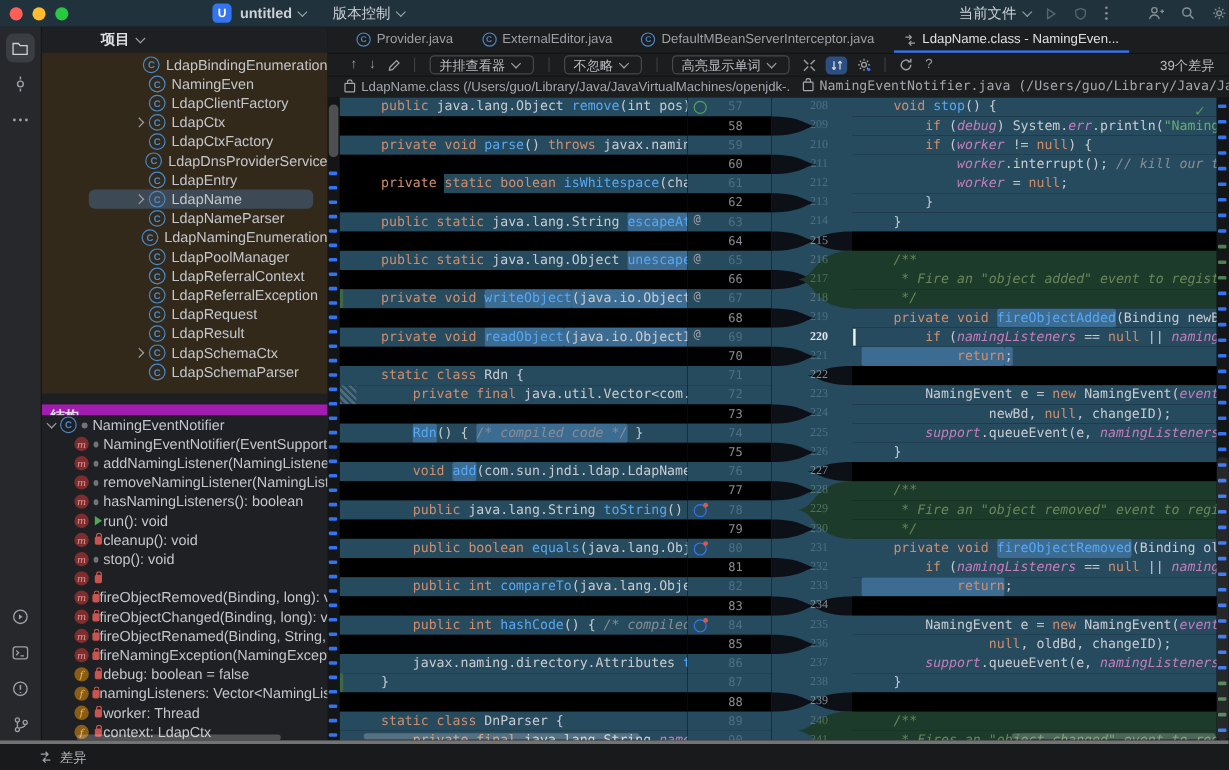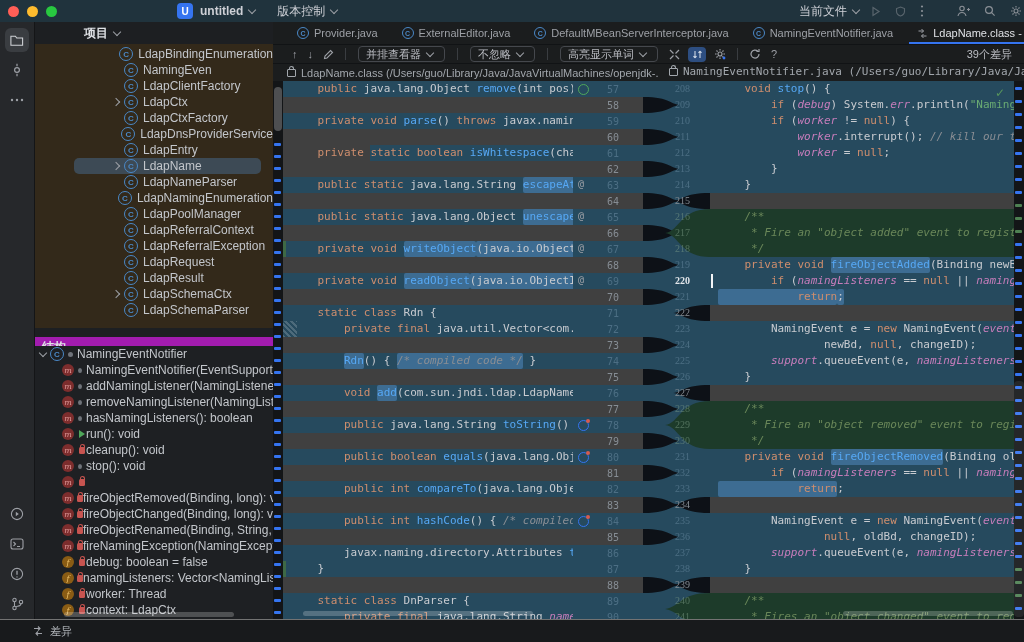--- a/index.html
+++ b/index.html
@@ -74,21 +74,21 @@
   .dbody{position:absolute;top:59px;left:0;right:0;bottom:0;display:flex;overflow:hidden}
   .stripe{width:10px;background:#131517;position:relative;flex:0 0 auto}
   .pane{width:290px;background:#0d1117;overflow:hidden;position:relative;flex:0 0 auto}
   .pane.rp{width:304px}
   .gut{width:70px;flex:0 0 auto;overflow:hidden}
   .center{width:67px;flex:0 0 auto;position:relative;overflow:hidden}
   .center svg{position:absolute;top:0;left:0}
   .r{height:16px;line-height:16px;display:flex;position:relative;overflow:hidden;
      font-family:"DejaVu Sans Mono","Liberation Mono",monospace;font-size:11px}
   .r span{white-space:pre}
-  .rb{background:#264a5e}.rd{background:#404040}.rg{background:#1d3b2a}
+  .rb{background:#264a5e}.rd{background:#000000}.rg{background:#1d3b2a}
   .r .rest{flex:1;background:#264a5e;white-space:pre}
   .kw{color:#cf8e6d}.fn{color:#56a8f5}.pl{color:#c8cbd0}.fld{color:#c77dbb;font-style:italic}
   .str{color:#6aab73}.cmt{color:#8a8e94;font-style:italic}.doc{color:#6a8759;font-style:italic}
   .m{background:rgba(90,150,210,.45);border-radius:2px}
   .pane .pad{width:8px;flex:0 0 auto}
   .hatch{position:absolute;left:0;top:0;width:14px;height:16px;
          background:repeating-linear-gradient(45deg,rgba(255,255,255,.18) 0 2px,transparent 2px 4px)}
   .caret{position:absolute;left:1px;top:1px;width:2px;height:14px;background:#f2f4f6}
   .gr{height:16px;display:flex;align-items:center;justify-content:flex-end;padding-right:24px;
       font-family:"DejaVu Sans Mono",monospace;font-size:10px;position:relative}
@@ -97,21 +97,21 @@
   .ovr-ic:after{content:"";position:absolute;right:-2px;top:-2px;width:4px;height:4px;border-radius:50%;background:#d65b4e}
   .chk-ic{position:absolute;left:5px;top:3px;width:9px;height:9px;border-radius:50%;border:1.6px solid #4fa65a}
   .cr{height:16px;line-height:16px;text-align:right;padding-right:20px;
       font-family:Liberation Serif, serif;font-size:10px;position:relative}
   .numd{color:#868d94}.numb{color:rgba(140,170,195,.38)}.numg{color:rgba(134,166,142,.5)}
   .numcur{color:#e2e6ea;font-weight:bold}
   .mark{position:absolute;left:1px;width:7px;height:3px;border-radius:1px}
   .okcheck{position:absolute;top:5px;right:9px;color:#57965c;font-size:12px;z-index:2}
   
   .statusbar{position:absolute;left:0;bottom:0;width:1024px;height:22px;background:#181a1c;
-             border-top:1px solid #737373;display:flex;align-items:center;font-size:11px;color:#b4b8bd;z-index:6}
+             border-top:3px solid #737373;display:flex;align-items:center;font-size:11px;color:#b4b8bd;z-index:6}
   svg{display:block}
 </style>
 </head>
 <body>
 
 <div class="titlebar">
   <span class="tl" style="background:#ff5f57"></span>
   <span class="tl" style="background:#febc2e"></span>
   <span class="tl" style="background:#28c840"></span>
   <div class="proj-badge">
@@ -443,24 +443,20 @@
           <span class="cls-ic">C</span>
           <span>Provider.java</span>
         </div>
         <div class="tab">
           <span class="cls-ic">C</span>
           <span>ExternalEditor.java</span>
         </div>
         <div class="tab">
           <span class="cls-ic">C</span>
           <span>DefaultMBeanServerInterceptor.java</span>
-        </div>
-        <div class="tab">
-          <span class="cls-ic">C</span>
-          <span>NamingEventNotifier.java</span>
         </div>
         <div class="tab active">
           <span style="margin-right: 5px;">
             <svg width="11" height="11">
               <path d="M1.5 3h5M4.5 1l2 2-2 2" fill="none" stroke="#9da0a6" stroke-width="1"></path>
               <path d="M9.5 8h-5M6.5 6l-2 2 2 2" fill="none" stroke="#9da0a6" stroke-width="1"></path>
             </svg>
           </span>
           <span>LdapName.class - NamingEven...</span>
         </div>

